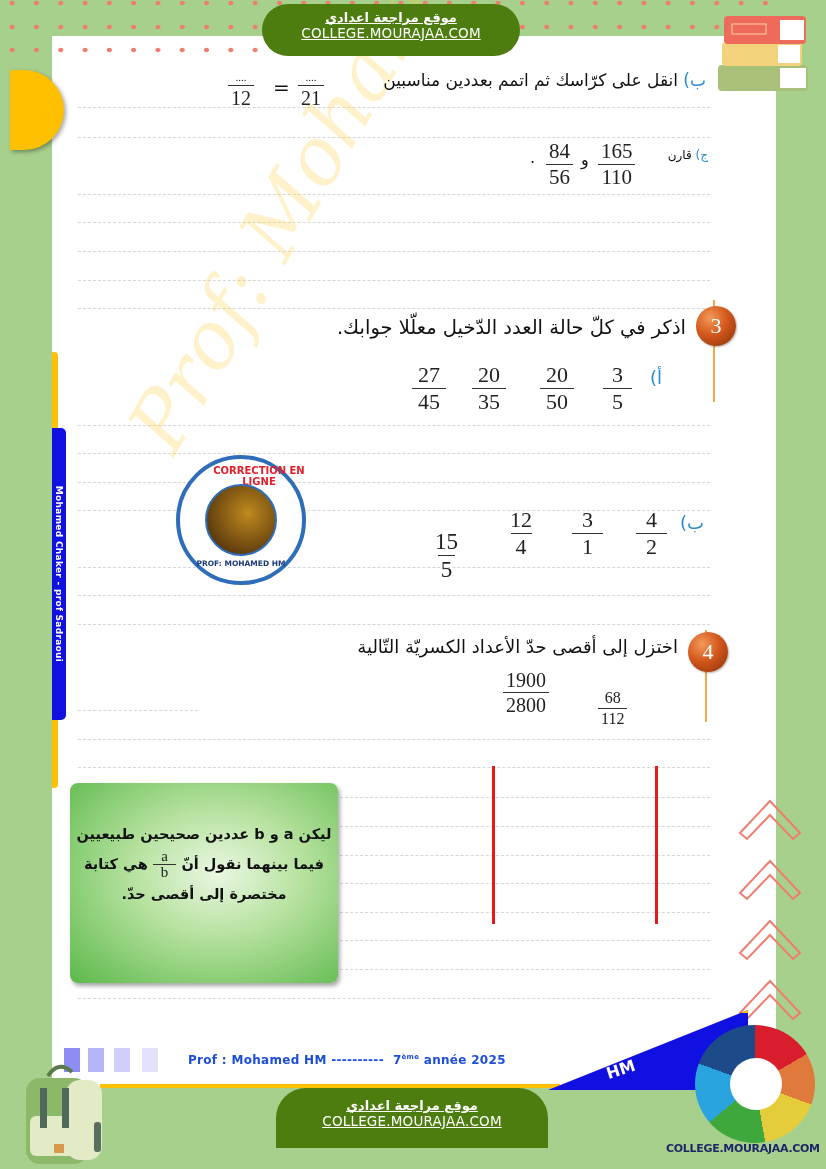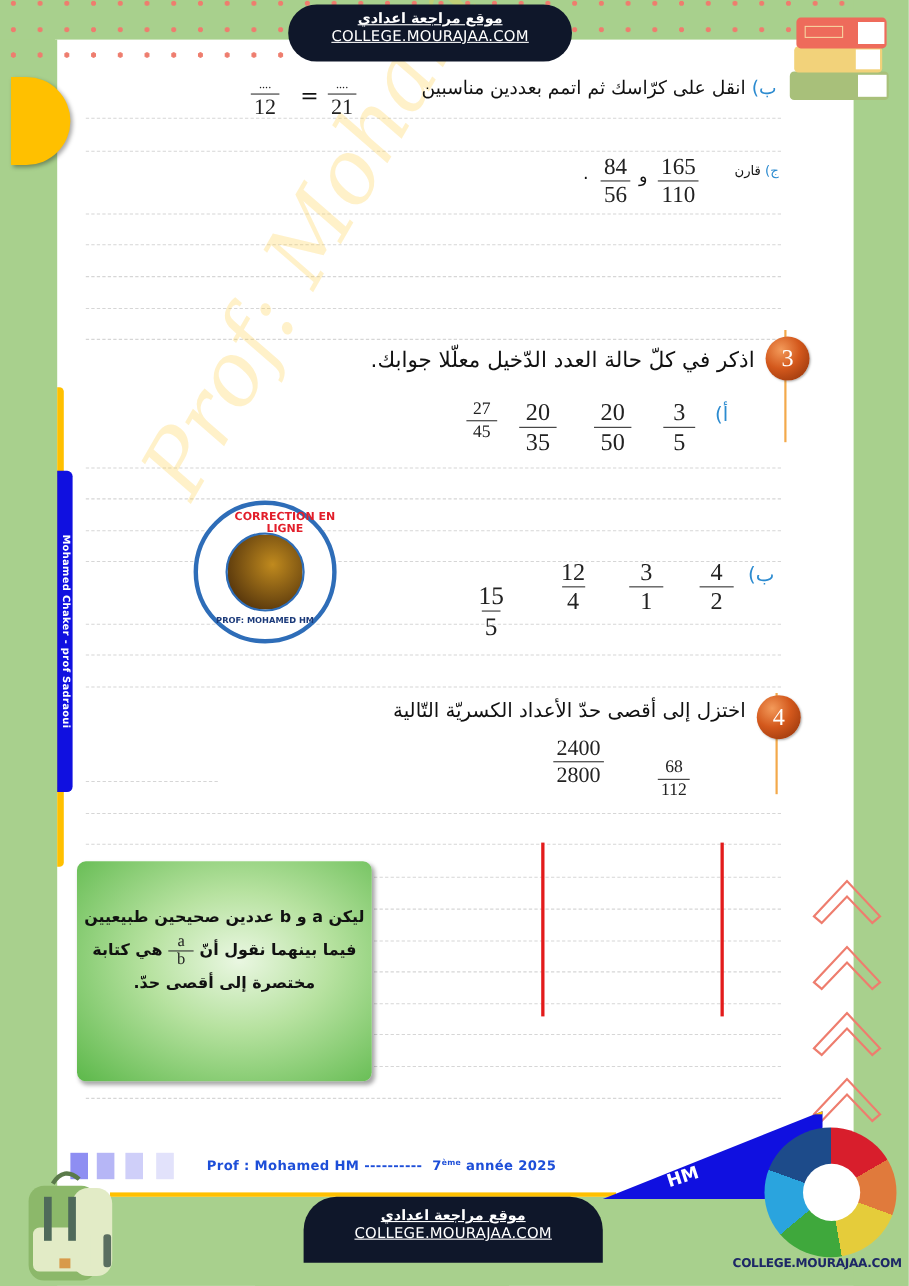--- a/index.html
+++ b/index.html
@@ -23,21 +23,21 @@
     border-radius: 0 40px 40px 0; background: #ffc000; box-shadow: 2px 2px 4px rgba(0,0,0,.35); }
   .yellow-strip { position: absolute; left: 52px; top: 352px; width: 6px; height: 436px; background: #ffc000; border-radius: 0 4px 4px 0; }
   .blue-tab { position: absolute; left: 52px; top: 428px; width: 14px; height: 292px; background: #1010e0; border-radius: 0 5px 5px 0; }
   .blue-tab-text { position: absolute; left: 52px; top: 428px; width: 14px; height: 292px; display:flex; align-items:center; justify-content:center; }
   .blue-tab-text span { transform: rotate(90deg); white-space: nowrap; color: #fff; font: bold 9px "DejaVu Sans", sans-serif; letter-spacing: .3px; }
 
   
   .rule { position: absolute; height: 0; border-top: 1px dashed #d6d6d6; }
 
   
-  .pill { position: absolute; background: #0f172a; border-radius: 40px; text-align: center; color: #fff;
+  .pill { position: absolute; background: #4d7c0f; border-radius: 40px; text-align: center; color: #fff;
     font-family: "DejaVu Sans", sans-serif; font-weight: bold; }
   .pill .ar { font-size: 13px; display:block; text-decoration: underline; }
   .pill .en { font-size: 13.5px; display:block; text-decoration: underline; letter-spacing: .2px; font-weight: normal; }
 
   .ar-text { position: absolute; direction: rtl; font-family: "DejaVu Sans", sans-serif; color: #111; white-space: nowrap; }
   .label { color: #2c8bd0; }
 
   .frac { position: absolute; display: inline-flex; flex-direction: column; align-items: center; font-family: "Liberation Serif", serif; color: #222; line-height: 1; }
   .frac .n { padding: 0 3px 2px; }
   .frac .d { border-top: 1.3px solid #333; padding: 2px 3px 0; }
@@ -181,21 +181,21 @@
   <span class="d" style="padding:2px 9px 0">5</span>
 </div>
 <div class="frac" style="left:540px;top:364px;font-size:22px">
   <span class="n" style="padding:0 6px 2px">20</span>
   <span class="d" style="padding:2px 6px 0">50</span>
 </div>
 <div class="frac" style="left:472px;top:364px;font-size:22px">
   <span class="n" style="padding:0 6px 2px">20</span>
   <span class="d" style="padding:2px 6px 0">35</span>
 </div>
-<div class="frac" style="left:424px;top:364px;font-size:16px">
+<div class="frac" style="left:412px;top:364px;font-size:22px">
   <span class="n" style="padding:0 6px 2px">27</span>
   <span class="d" style="padding:2px 6px 0">45</span>
 </div>
 
 <div class="ar-text" style="left:680px;top:512px;font-size:18px"><span class="label">ب)</span></div>
 <div class="frac" style="left:636px;top:509px;font-size:22px">
   <span class="n" style="padding:0 10px 2px">4</span>
   <span class="d" style="padding:2px 10px 0">2</span>
 </div>
 <div class="frac" style="left:572px;top:509px;font-size:22px">
@@ -218,21 +218,21 @@
 </div>
 
 <div class="badge-line" style="left:705px;top:630px;height:92px"></div>
 <div class="num-badge" style="left:688px;top:632px">4</div>
 <div class="ar-text" style="right:148px;top:636px;font-size:18px">اختزل إلى أقصى حدّ الأعداد الكسريّة التّالية</div>
 <div class="frac" style="left:598px;top:690px;font-size:16px">
   <span class="n">68</span>
   <span class="d">112</span>
 </div>
 <div class="frac" style="left:503px;top:670px;font-size:20px">
-  <span class="n">2400</span>
+  <span class="n">1900</span>
   <span class="d">2800</span>
 </div>
 
 <div class="red-vline" style="left:492px;top:766px;height:158px"></div>
 <div class="red-vline" style="left:655px;top:766px;height:158px"></div>
 
 <div class="note-box"></div>
 <div class="note-text">
   <div>ليكن a و b عددين صحيحين طبيعيين</div>
   <div>

